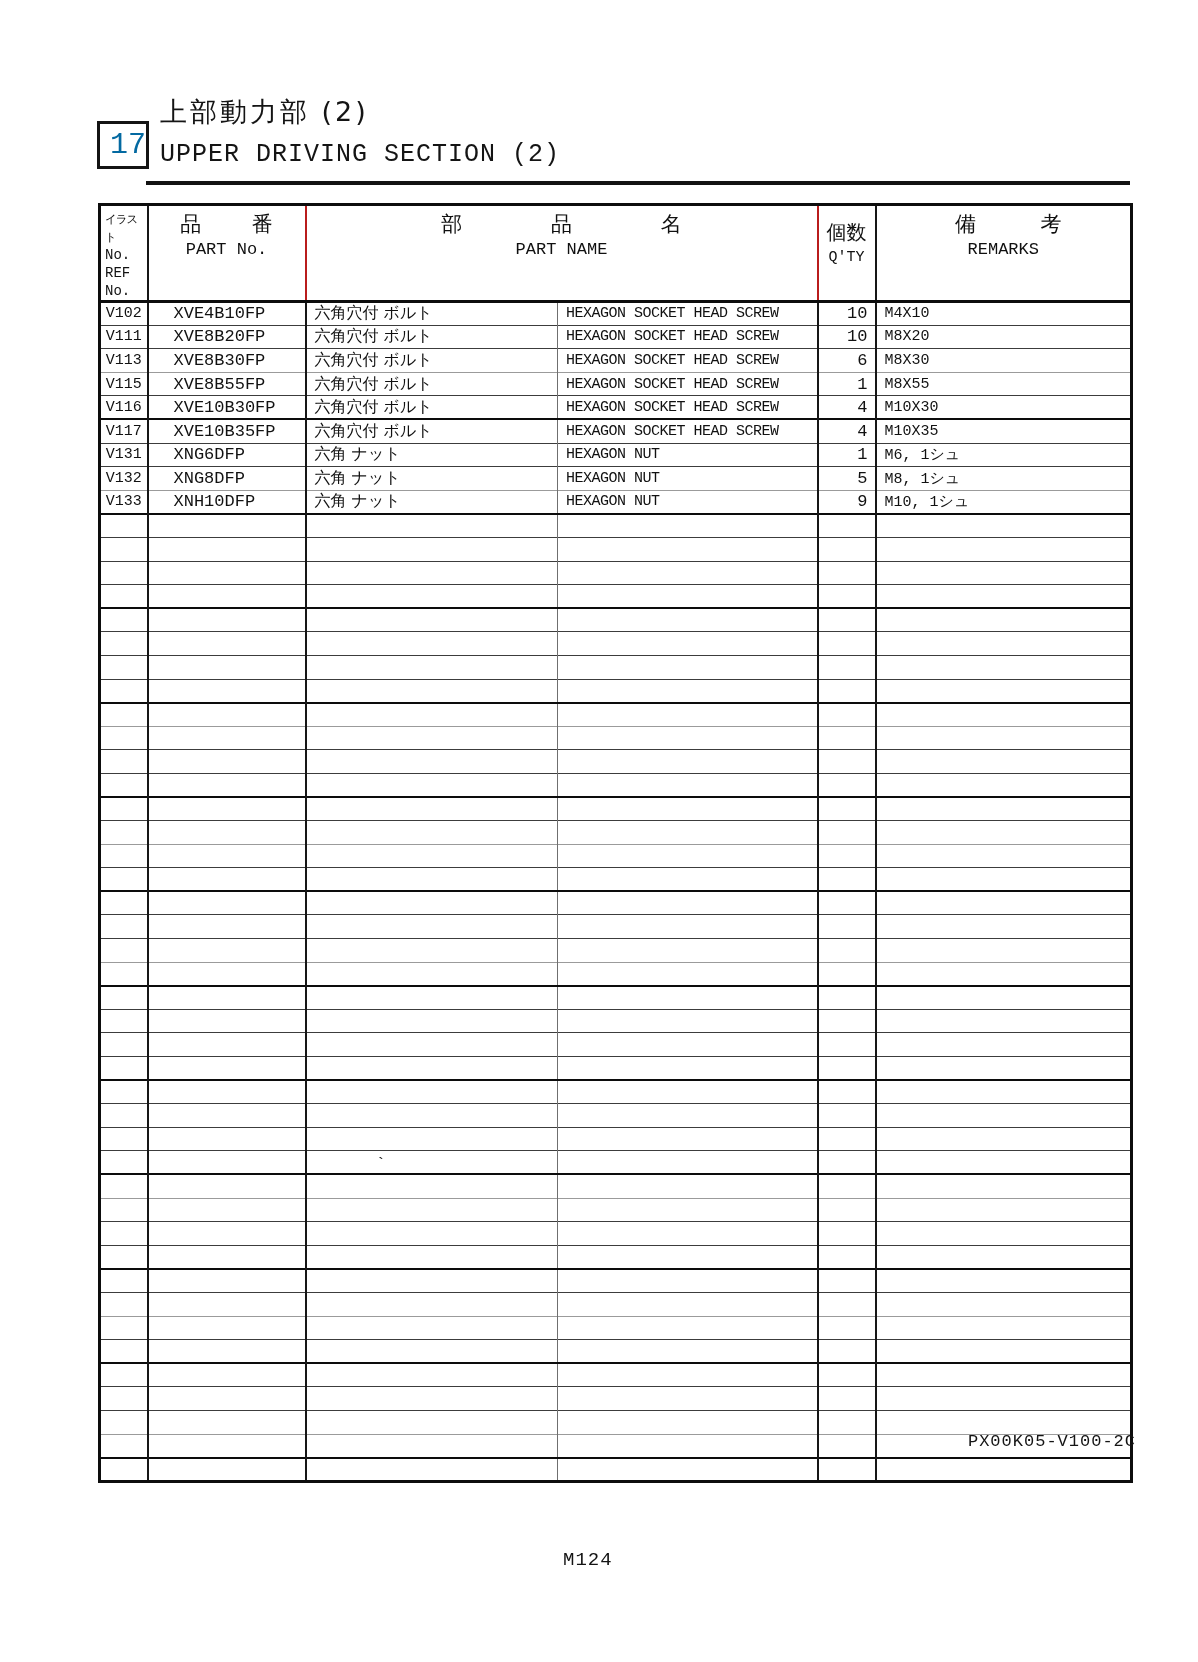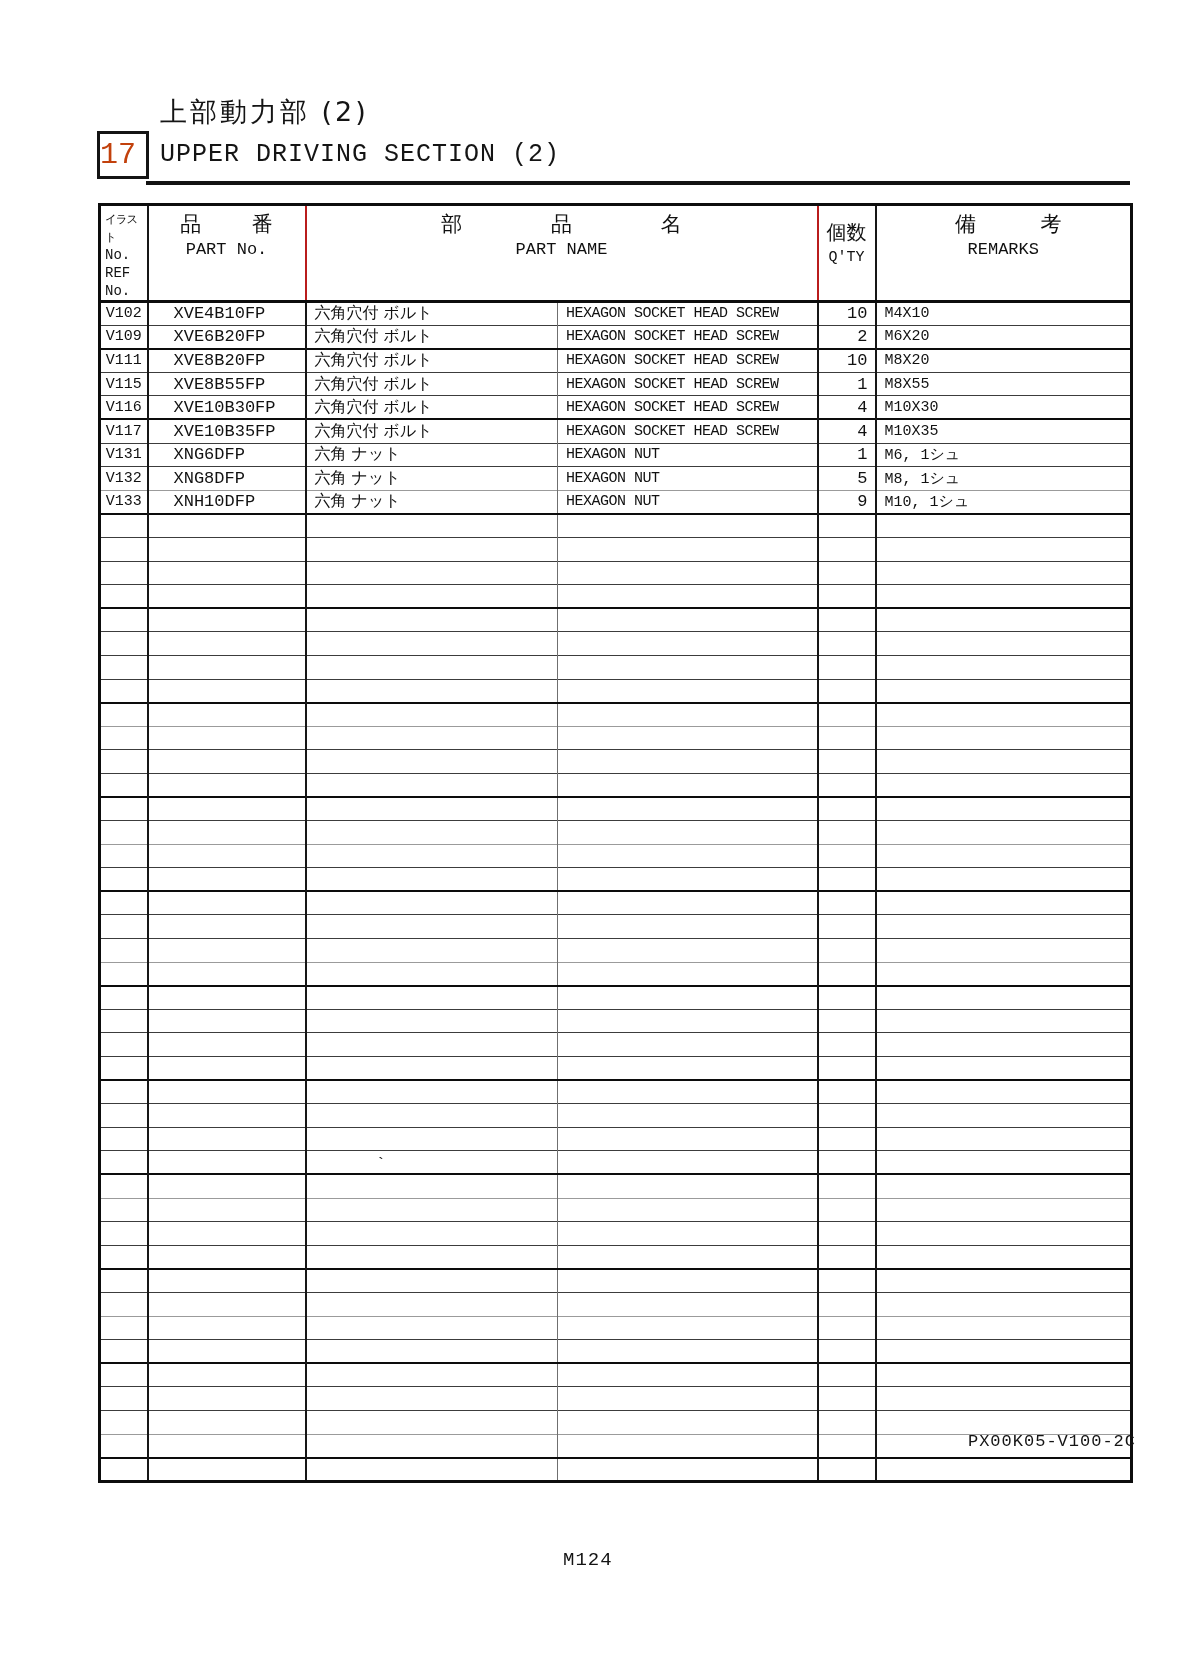--- a/index.html
+++ b/index.html
@@ -4,23 +4,23 @@
 <style>
   html,body{margin:0;padding:0;}
   body{
     width:1198px;height:1662px;position:relative;background:#ffffff;
     font-family:"Liberation Mono","DejaVu Sans Mono",monospace;color:#111;
   }
   .jp{font-family:"DejaVu Sans","Liberation Sans",sans-serif;}
   
   .title-ja{position:absolute;left:160px;top:94px;font-size:27px;letter-spacing:3px;color:#141414;}
   .section-box{
-    position:absolute;left:97px;top:131px;width:46px;height:42px;
-    border:3px solid #141414;display:flex;align-items:center;justify-content:flex-start;
-    font-size:30px;color:#c2410c;background:#fff;
+    position:absolute;left:97px;top:121px;width:46px;height:42px;
+    border:3px solid #141414;display:flex;align-items:center;justify-content:flex-end;
+    font-size:30px;color:#0369a1;background:#fff;
   }
   .title-en{position:absolute;left:160px;top:140px;font-size:25px;letter-spacing:1px;color:#141414;white-space:nowrap;}
   .title-rule{position:absolute;left:146px;top:181px;width:984px;height:4px;background:#121212;}
   
   table.parts{
     position:absolute;left:98px;top:203px;width:1032px;
     border-collapse:collapse;table-layout:fixed;
     border:3px solid #0d0d0d;
   }
   col.c1{width:48px;}col.c2{width:158px;}col.c3{width:252px;}
@@ -106,35 +106,35 @@
   </thead>
   <tbody>
       <tr>
         <td class="c-ref">V102</td>
         <td class="c-pn">XVE4B10FP</td>
         <td class="c-njp jp">六角穴付 ボルト</td>
         <td class="c-nen">HEXAGON SOCKET HEAD SCREW</td>
         <td class="c-qty">10</td>
         <td class="c-rem">M4X10</td>
       </tr>
-      <tr class="hv">
-        <td class="c-ref">V109</td>
-        <td class="c-pn">XVE6B20FP</td>
-        <td class="c-njp jp">六角穴付 ボルト</td>
-        <td class="c-nen">HEXAGON SOCKET HEAD SCREW</td>
-        <td class="c-qty">2</td>
-        <td class="c-rem">M6X20</td>
-      </tr>
       <tr>
         <td class="c-ref">V111</td>
         <td class="c-pn">XVE8B20FP</td>
         <td class="c-njp jp">六角穴付 ボルト</td>
         <td class="c-nen">HEXAGON SOCKET HEAD SCREW</td>
         <td class="c-qty">10</td>
         <td class="c-rem">M8X20</td>
+      </tr>
+      <tr class="ft">
+        <td class="c-ref">V113</td>
+        <td class="c-pn">XVE8B30FP</td>
+        <td class="c-njp jp">六角穴付 ボルト</td>
+        <td class="c-nen">HEXAGON SOCKET HEAD SCREW</td>
+        <td class="c-qty">6</td>
+        <td class="c-rem">M8X30</td>
       </tr>
       <tr>
         <td class="c-ref">V115</td>
         <td class="c-pn">XVE8B55FP</td>
         <td class="c-njp jp">六角穴付 ボルト</td>
         <td class="c-nen">HEXAGON SOCKET HEAD SCREW</td>
         <td class="c-qty">1</td>
         <td class="c-rem">M8X55</td>
       </tr>
       <tr class="hv">

